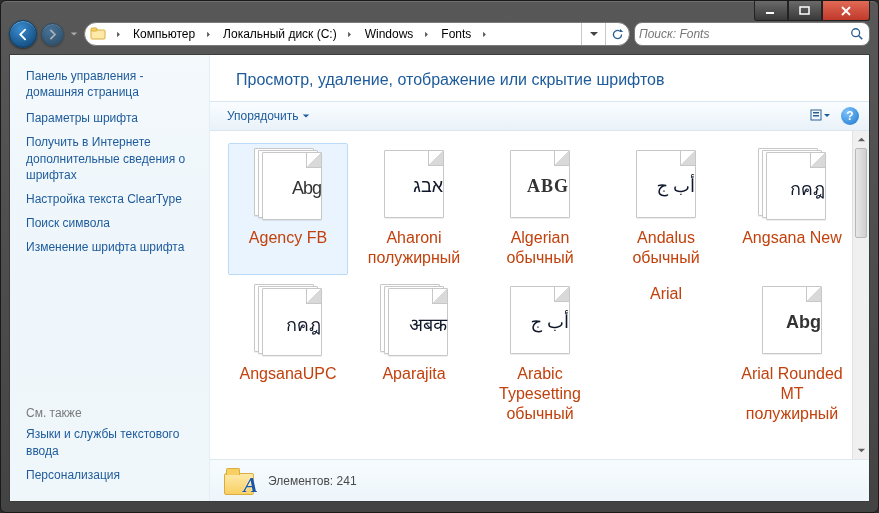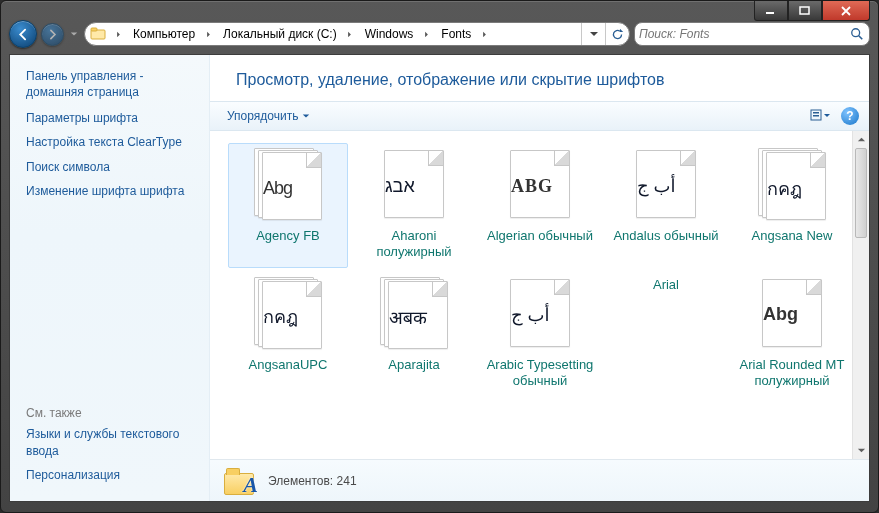--- a/index.html
+++ b/index.html
@@ -50,28 +50,28 @@
   .tb-spacer { flex:1; }
   .tb-right-btn { width:26px; height:22px; display:flex; align-items:center; justify-content:center; color:#1e5b9b; cursor:pointer; }
   .tb-help { width:18px; height:18px; border-radius:50%; background:radial-gradient(circle at 35% 30%, #7fc3ff, #1976c9); color:#fff; font-weight:bold; font-size:12px; display:flex; align-items:center; justify-content:center; margin-left:8px; }
 
   .grid-area { flex:1; overflow:auto; padding: 12px 6px 0 18px; position:relative; }
   .grid { display:grid; grid-template-columns: repeat(5, 120px); gap: 4px 6px; }
   .font-item { width:120px; text-align:center; padding:4px 2px 6px; border:1px solid transparent; border-radius:2px; cursor:pointer; }
   .font-item.selected { background:#eaf4fe; border-color:#b9dcfb; }
   .thumb { width:76px; height:76px; margin:0 auto 4px; position:relative; }
   .page { position:absolute; width:60px; height:68px; background:#fff; border:1px solid #c7c7c7; border-radius:1px; box-shadow:0 1px 1px rgba(0,0,0,.07); }
-  .page.front { top:4px; left:12px; display:flex; align-items:center; justify-content:flex-start; }
+  .page.front { top:4px; left:12px; display:flex; align-items:center; justify-content:flex-end; }
   .page.front::before { content:""; position:absolute; top:0; right:0; width:14px; height:14px; background:linear-gradient(135deg,#fff 48%, #d9d9d9 50%); border-bottom:1px solid #c7c7c7; border-left:1px solid #c7c7c7; }
   .stack .page.b1 { top:0; left:4px; }
   .stack .page.b2 { top:2px; left:8px; }
   .single .page.front { left:8px; top:2px; }
   .preview { font-size:18px; color:#333; padding-top:4px; }
   .preview.dim { color:#0f172a; }
-  .fname { font-size:13px; color:#0f766e; line-height:1.25; min-height:30px; word-wrap:break-word; }
+  .fname { font-size:16px; color:#c2410c; line-height:1.25; min-height:30px; word-wrap:break-word; }
 
   .statusbar { height:42px; border-top:1px solid #e0e8ee; background:linear-gradient(#f6fbfe,#eef6fb); display:flex; align-items:center; padding:0 14px; gap:12px; }
   .status-icon { width:32px; height:32px; position:relative; }
   .status-icon .folder { width:30px; height:22px; background:linear-gradient(#ffe9a8,#f8cf62); border:1px solid #d9ae3e; border-radius:2px; position:absolute; bottom:2px; left:0; }
   .status-icon .folder::before { content:""; position:absolute; top:-6px; left:1px; width:12px; height:6px; background:#f8cf62; border:1px solid #d9ae3e; border-bottom:none; border-radius:2px 2px 0 0; }
   .status-icon .letter { position:absolute; bottom:-1px; right:-2px; font-family:"Times New Roman",serif; font-size:22px; font-weight:bold; font-style:italic; color:#1856a8; text-shadow:0 0 2px #fff; }
   .status-text { font-size:12px; color:#4a4a4a; }
 
   .scrollbar-stub { position:absolute; right:0; top:0; bottom:0; width:17px; background:#f0f0f0; border-left:1px solid #e2e2e2; }
   .scrollbar-stub .arrow { height:17px; display:flex; align-items:center; justify-content:center; color:#606060; }
@@ -181,20 +181,21 @@
         </div>
     </div>
   </div>
 
   <div class="content-frame">
 
     <div class="sidebar">
       <div class="hdr">Панель управления - домашняя страница</div>
       <div id="sidebar-links">
           <div class="link">Параметры шрифта</div>
+          <div class="link">Получить в Интернете дополнительные сведения о шрифтах</div>
           <div class="link">Настройка текста ClearType</div>
           <div class="link">Поиск символа</div>
           <div class="link">Изменение шрифта шрифта</div>
         </div>
       <div class="spacer"></div>
       <div class="sec-label">См. также</div>
       <div id="sidebar-seealso">
           <div class="link">Языки и службы текстового ввода</div>
           <div class="link">Персонализация</div>
         </div>

